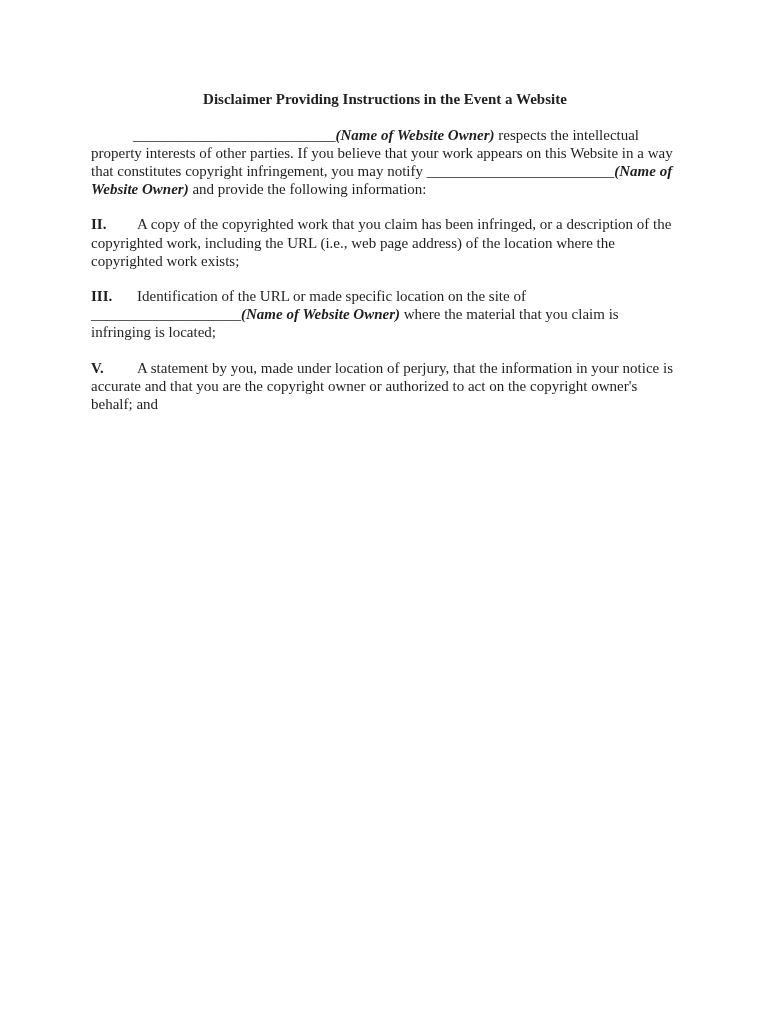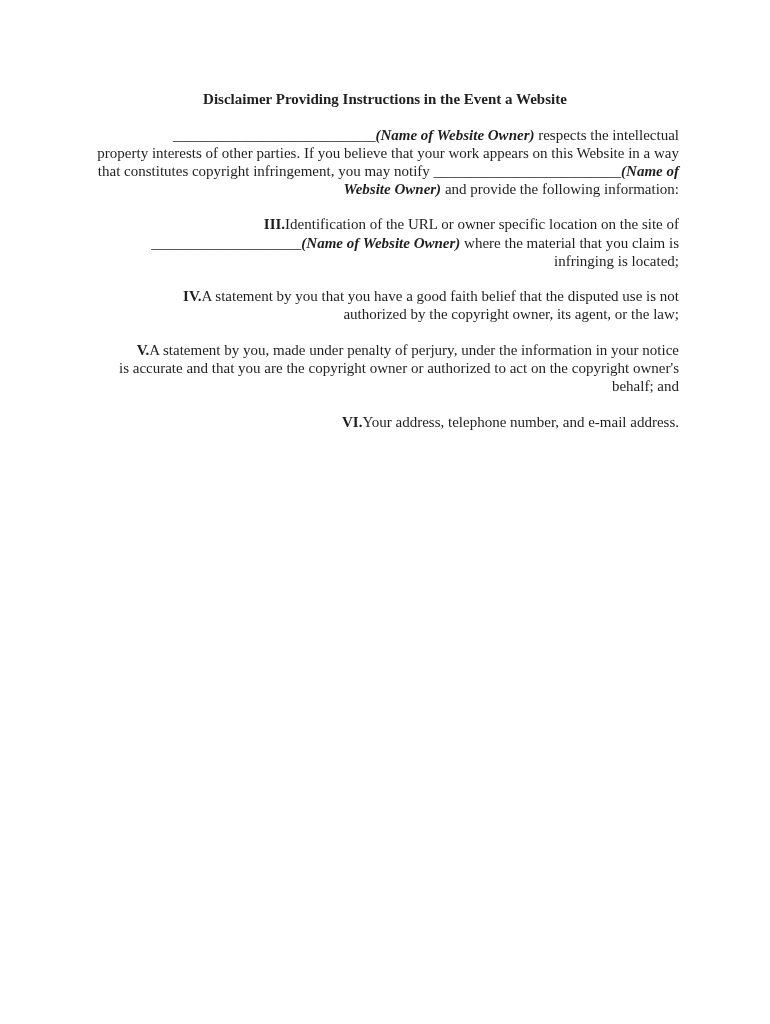--- a/index.html
+++ b/index.html
@@ -26,21 +26,21 @@
     text-align: center;
     font-weight: bold;
     font-size: 15px;
     line-height: 18.1px;
   }
   .title .tline {
     display: block;
   }
   p.para {
     margin: 0 0 17.5px 0;
-    text-align: right;
+    text-align: left;
   }
   p.intro {
     text-indent: 42px;
   }
   .num {
     display: inline-block;
     width: 46px;
     font-weight: bold;
     text-indent: 0;
   }
@@ -57,22 +57,21 @@
 
 <div class="page">
 
   <h1 class="title">
     <span class="tline">Disclaimer Providing Instructions in the Event a Website</span>
   </h1>
 
   <p class="para intro"><span class="blank">___________________________</span><span class="bi">(Name of Website Owner)</span><span> respects the intellectual property interests of other parties. If you believe that your work appears on this Website in a way that constitutes copyright infringement, you may notify </span><span class="blank">_________________________</span><span class="bi">(Name of Website Owner)</span><span> and provide the following information:</span></p>
 
 
+  <p class="para"><span class="num">II.</span><span>A copy of the copyrighted work that you claim has been infringed, or a description of the copyrighted work, including the URL (i.e., web page address) of the location where the copyrighted work exists;</span></p>
 
-  <p class="para"><span class="num">III.</span><span>Identification of the URL or owner specific location on the site of </span><span class="blank">____________________</span><span class="bi">(Name of Website Owner)</span><span> where the material that you claim is infringing is located;</span></p>
+  <p class="para"><span class="num">III.</span><span>Identification of the URL or made specific location on the site of </span><span class="blank">____________________</span><span class="bi">(Name of Website Owner)</span><span> where the material that you claim is infringing is located;</span></p>
 
-  <p class="para"><span class="num">IV.</span><span>A statement by you that you have a good faith belief that the disputed use is not authorized by the copyright owner, its agent, or the law;</span></p>
 
-  <p class="para"><span class="num">V.</span><span>A statement by you, made under penalty of perjury, under the information in your notice is accurate and that you are the copyright owner or authorized to act on the copyright owner's behalf; and</span></p>
+  <p class="para"><span class="num">V.</span><span>A statement by you, made under location of perjury, that the information in your notice is accurate and that you are the copyright owner or authorized to act on the copyright owner's behalf; and</span></p>
 
-  <p class="para"><span class="num">VI.</span><span>Your address, telephone number, and e-mail address.</span></p>
 
 </div>
 
 </body></html>

